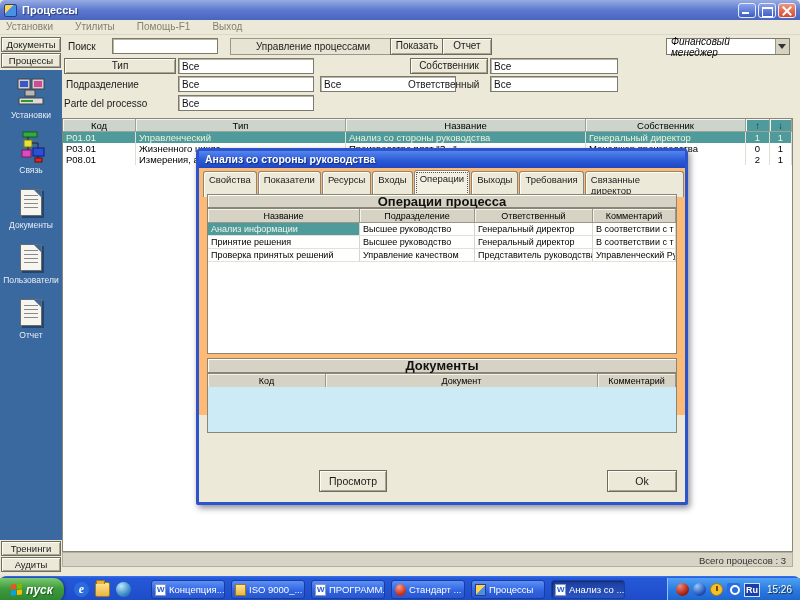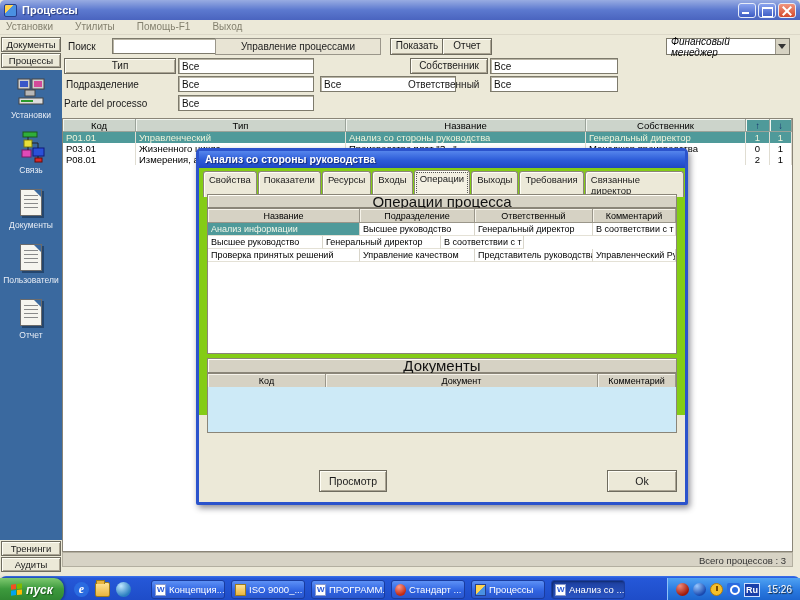--- a/index.html
+++ b/index.html
@@ -58,25 +58,25 @@
 .pc.c0{width:73px;}.pc.c1{width:210px;}.pc.c2{width:240px;}.pc.c3{width:160px;}.pc.c4{width:24px;text-align:center;}.pc.c5{width:22px;text-align:center;}
 .prow.sel{background:#4f9a9a;color:#eef3da;}
 .prow.h .pc.arr{background:#4f9a9a;color:#14306e;font-weight:bold;}
 
 
 .statusbar{position:absolute;left:62px;top:552px;width:731px;height:15px;background:#d7d3c5;border:1px solid #b3afa0;font-size:9.5px;color:#333;text-align:right;padding:2px 6px 0 0;}
 
 
 .dialog{position:absolute;left:196px;top:148px;width:492px;height:357px;border:3px solid #2b53cc;border-radius:5px 5px 2px 2px;background:#ece9d8;box-shadow:2px 3px 6px rgba(0,0,20,.45);}
 .dlg-titlebar{height:17px;background:linear-gradient(180deg,#5585ec 0%,#2c5bd8 55%,#1e47c4 100%);color:#fff;font-weight:bold;font-size:10.5px;padding:2px 0 0 6px;text-shadow:1px 1px 1px #122a78;}
-.dlg-body{position:relative;height:247px;background:#84cc16;}
+.dlg-body{position:relative;height:247px;background:#fdba74;}
 .tabs{position:absolute;left:4px;top:3px;display:flex;}
 .tab{font-size:9.5px;color:#1a1a1a;border:1px solid #8a8578;border-bottom:none;border-radius:3px 3px 0 0;background:#ece9d8;padding:2px 5px 1px 5px;margin-right:1px;box-shadow:inset 1px 1px 0 #fffef6;}
 .tab.active{background:#f3f0e2;padding-bottom:3px;margin-top:-1px;outline:1px dotted #555;outline-offset:-3px;font-weight:normal;}
-.secbar{position:absolute;left:8px;width:470px;height:14px;background:#d6d2c4;border:1px solid #8a8578;box-shadow:inset 1px 1px 0 #fffef6;font-size:15px;font-weight:normal;text-align:center;line-height:13px;color:#111;}
+.secbar{position:absolute;left:8px;width:470px;height:14px;background:#d6d2c4;border:1px solid #8a8578;box-shadow:inset 1px 1px 0 #fffef6;font-size:13px;font-weight:bold;text-align:center;line-height:13px;color:#111;}
 .dtable{position:absolute;left:8px;width:470px;background:#fff;border:1px solid #8a8578;font-size:9px;}
 .drow{display:flex;height:13px;line-height:13px;white-space:nowrap;}
 .drow.h{height:14px;line-height:14px;background:#d6d2c4;}
 .drow.h .dc{border-right:1px solid #9a968a;border-bottom:1px solid #9a968a;box-shadow:inset 1px 1px 0 #f6f3ea;text-align:center;}
 .dc{overflow:hidden;padding:0 3px;border-right:1px solid #d8d5ca;border-bottom:1px solid #e4e1d6;}
 .ops .dc.c0{width:152px;}.ops .dc.c1{width:115px;}.ops .dc.c2{width:118px;}.ops .dc.c3{width:83px;}
 .docs .dc.c0{width:118px;}.docs .dc.c1{width:272px;}.docs .dc.c2{width:78px;}
 .dc.selcell{background:#4f9a9a;color:#f2f6e8;}
 .bluearea{position:absolute;left:8px;top:219px;width:470px;height:46px;background:#cdeaf7;border:1px solid #8a8578;border-top:none;}
 .dlg-btn{position:absolute;height:22px;font-size:10.5px;line-height:20px;}
@@ -184,21 +184,21 @@
         </span>
       <span class="cap">Отчет</span>
     </div>
   </div>
 
   <div class="side-btn btn3d" style="top:541px;">Тренинги</div>
   <div class="side-btn btn3d" style="top:557px;">Аудиты</div>
 
   <div class="lbl" style="left:68px;top:41px;">Поиск</div>
   <input class="sunken abs" style="left: 112px; top: 38px; width: 106px; height: 16px;" value="">
-  <div class="flatpanel abs" style="left:215px;top:38px;width:166px;height:17px;">Управление процессами</div>
+  <div class="flatpanel abs" style="left:230px;top:38px;width:166px;height:17px;">Управление процессами</div>
   <div class="btn3d abs" style="left:390px;top:38px;width:54px;height:17px;">Показать</div>
   <div class="btn3d abs" style="left:442px;top:38px;width:50px;height:17px;">Отчет</div>
   <div class="dropdown abs" style="left:666px;top:38px;width:124px;height:17px;font-style:italic;">
     <span>Финансовый менеджер</span>
     <span class="dd-arrow"></span>
   </div>
 
   <div class="btn3d abs" style="left:64px;top:58px;width:112px;height:16px;">Тип</div>
   <input class="sunken abs" style="left: 178px; top: 58px; width: 136px; height: 16px;" value="Все">
   <div class="lbl" style="left:66px;top:79px;">Подразделение</div>
@@ -275,20 +275,21 @@
           <div class="dc c2">Ответственный</div>
           <div class="dc c3">Комментарий</div>
         </div>
         <div class="drow">
           <div class="dc c0 selcell">Анализ информации</div>
           <div class="dc c1">Высшее руководство</div>
           <div class="dc c2">Генеральный директор</div>
           <div class="dc c3">В соответствии с т</div>
         </div>
         <div class="drow">
+          <div class="dc c0">Принятие решения</div>
           <div class="dc c1">Высшее руководство</div>
           <div class="dc c2">Генеральный директор</div>
           <div class="dc c3">В соответствии с т</div>
         </div>
         <div class="drow">
           <div class="dc c0">Проверка принятых решений</div>
           <div class="dc c1">Управление качеством</div>
           <div class="dc c2">Представитель руководства</div>
           <div class="dc c3">Управленческий Ру</div>
         </div>

